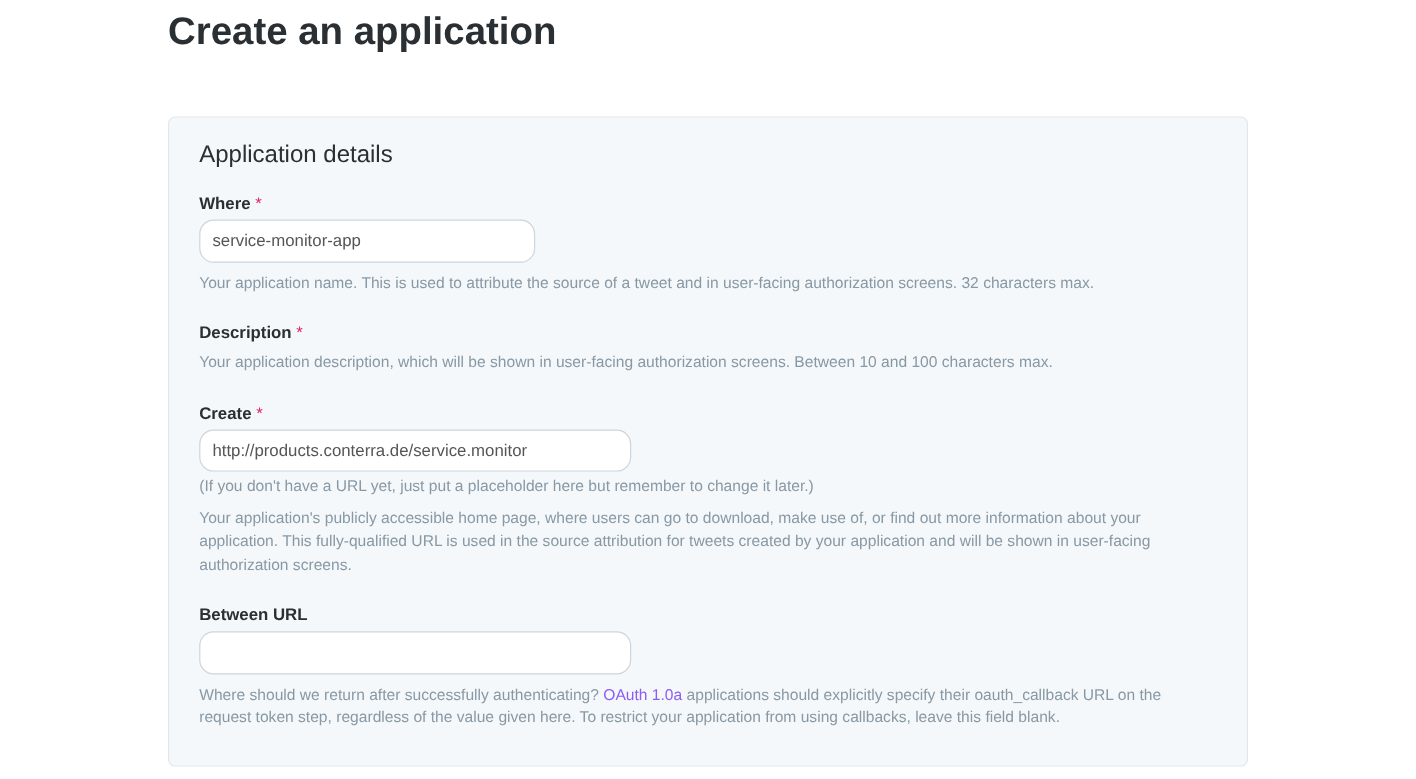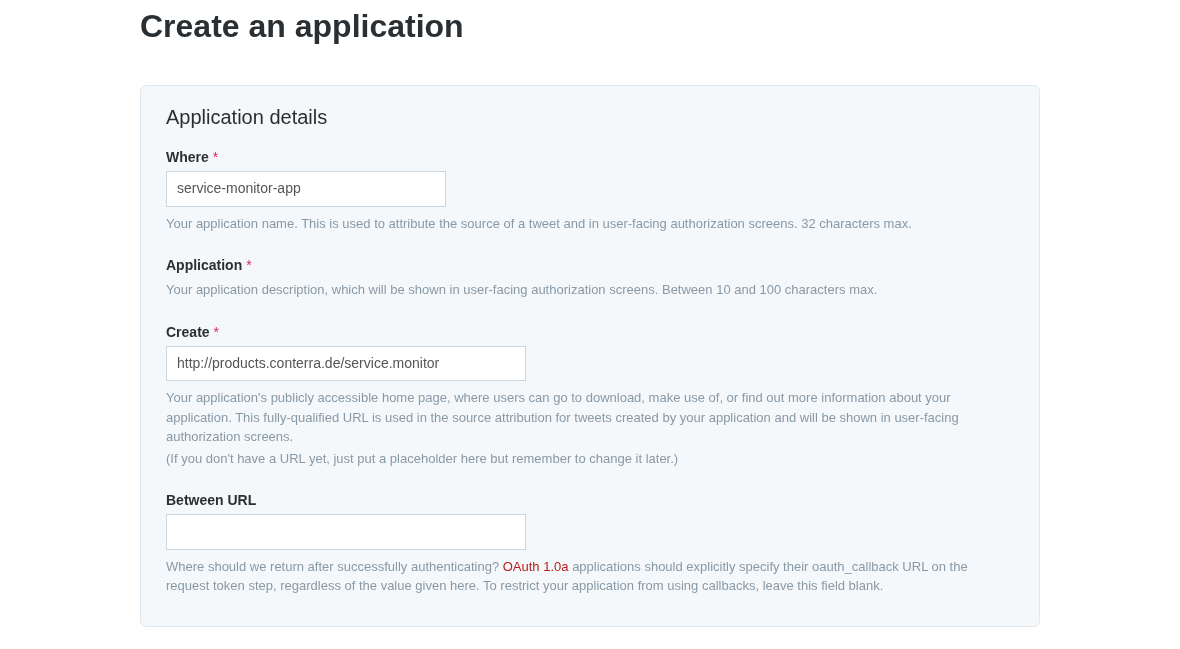--- a/index.html
+++ b/index.html
@@ -13,21 +13,21 @@
       color: #333;
       width: 1180px;
     }
     .container {
       padding: 0 140px;
     }
     .page-title {
       font-size: 32px;
       font-weight: 700;
       color: #292f33;
-      margin-bottom: 40px;
+      margin-bottom: 52px;
       margin-top: 8px;
     }
     .panel {
       background: #f5f8fa;
       border: 1px solid #e1e8ed;
       border-radius: 6px;
       padding: 20px 25px 30px 25px;
     }
     .panel-header {
       font-size: 20px;
@@ -50,37 +50,37 @@
       font-weight: 400;
     }
     .form-input {
       display: block;
       width: 100%;
       padding: 7px 10px;
       font-size: 14px;
       color: #555;
       background: #ffffff;
       border: 1px solid #ccd6dd;
-      border-radius: 0;
+      border-radius: 12px;
       line-height: 1.4;
     }
     .form-input.narrow {
       width: 280px;
     }
     .form-input.medium {
       width: 360px;
     }
     .help-text {
       font-size: 13px;
       color: #8899a6;
       margin-top: 7px;
       line-height: 1.5;
     }
     .help-link {
-      color: #b91c1c;
+      color: #8b5cf6;
       text-decoration: none;
     }
   </style>
 </head>
 <body>
 
 <div class="container">
   <h1 class="page-title">Create an application</h1>
 
   <div class="panel">
@@ -90,34 +90,34 @@
       <label class="form-label">
         <span>Where</span>
         <span class="required-star">*</span>
       </label>
       <input type="text" class="form-input narrow" value="service-monitor-app" style="">
       <p class="help-text">Your application name. This is used to attribute the source of a tweet and in user-facing authorization screens. 32 characters max.</p>
     </div>
 
     <div class="form-group">
       <label class="form-label">
-        <span>Application</span>
+        <span>Description</span>
         <span class="required-star">*</span>
       </label>
       <p class="help-text">Your application description, which will be shown in user-facing authorization screens. Between 10 and 100 characters max.</p>
     </div>
 
     <div class="form-group">
       <label class="form-label">
         <span>Create</span>
         <span class="required-star">*</span>
       </label>
       <input type="text" class="form-input medium" value="http://products.conterra.de/service.monitor" style="">
+      <p class="help-text" style="margin-top:2px;">(If you don't have a URL yet, just put a placeholder here but remember to change it later.)</p>
       <p class="help-text">Your application's publicly accessible home page, where users can go to download, make use of, or find out more information about your application. This fully-qualified URL is used in the source attribution for tweets created by your application and will be shown in user-facing authorization screens.</p>
-      <p class="help-text" style="margin-top:2px;">(If you don't have a URL yet, just put a placeholder here but remember to change it later.)</p>
     </div>
 
     <div class="form-group" style="margin-bottom:0;">
       <label class="form-label">
         <span>Between URL</span>
       </label>
       <input type="text" class="form-input medium" value="" style="">
       <p class="help-text">
         <span>Where should we return after successfully authenticating? </span><a href="#" class="help-link">OAuth 1.0a</a><span> applications should explicitly specify their oauth_callback URL on the request token step, regardless of the value given here. To restrict your application from using callbacks, leave this field blank.</span>
       </p>

